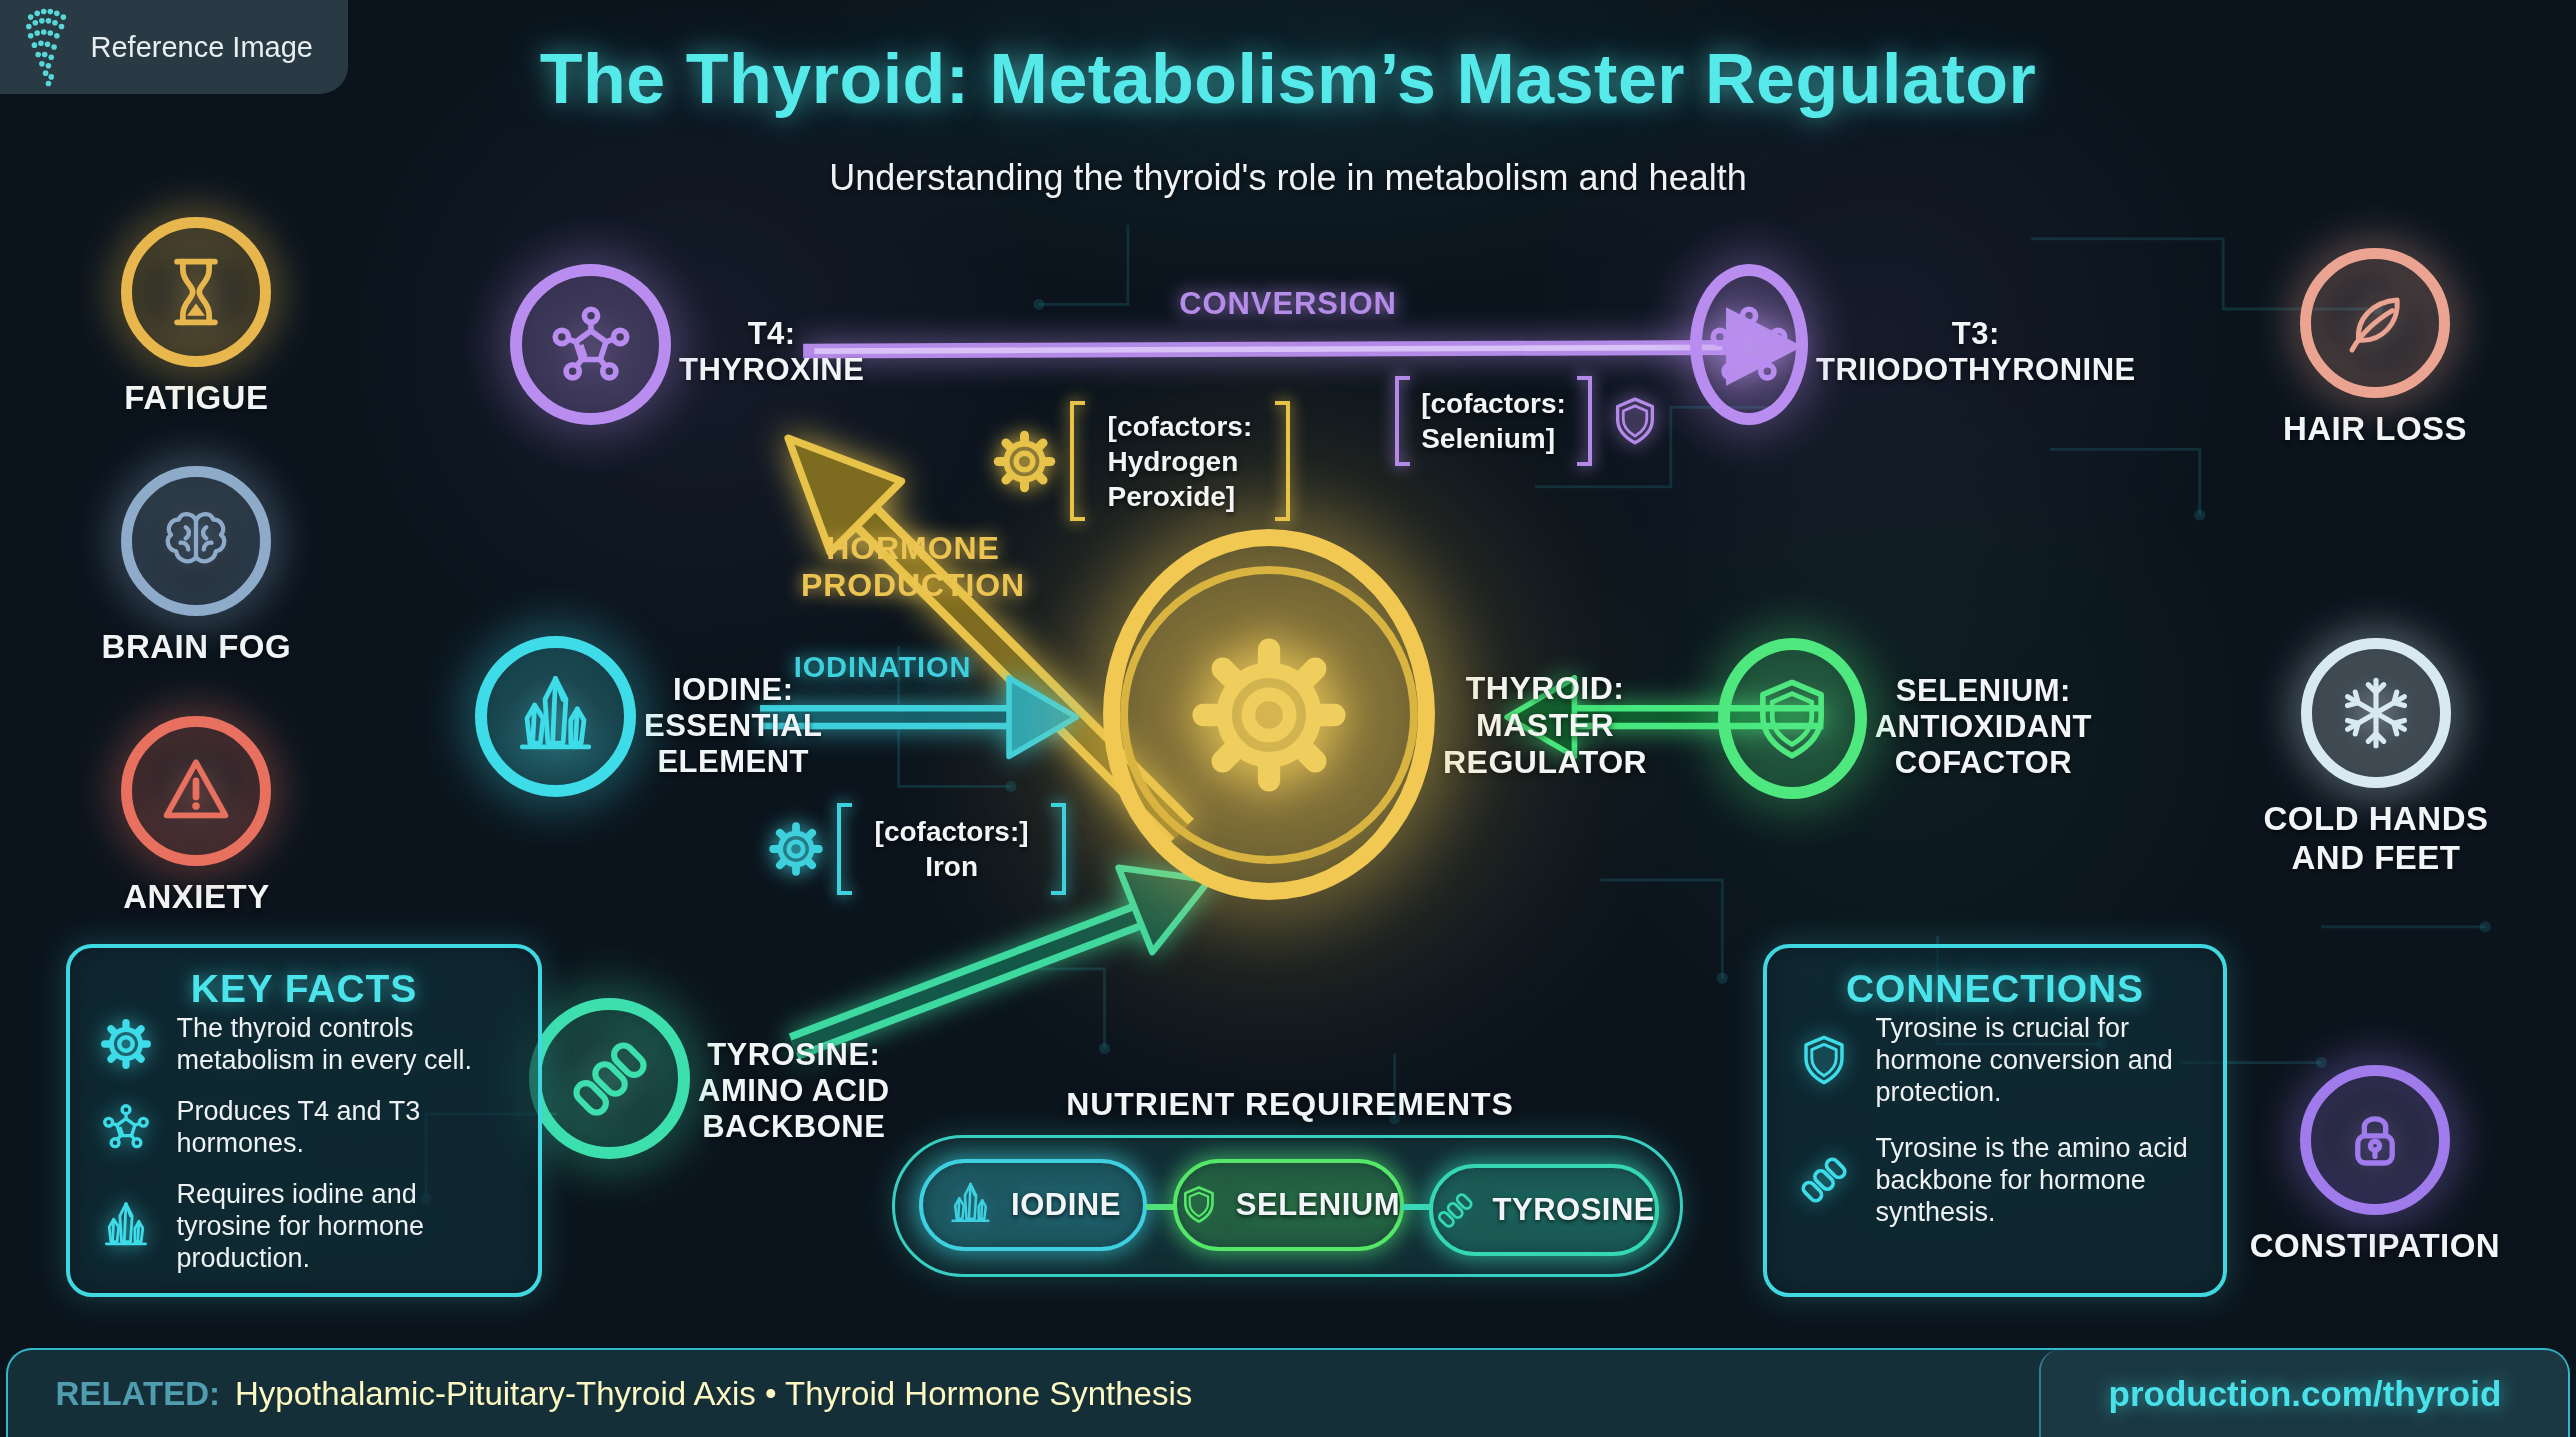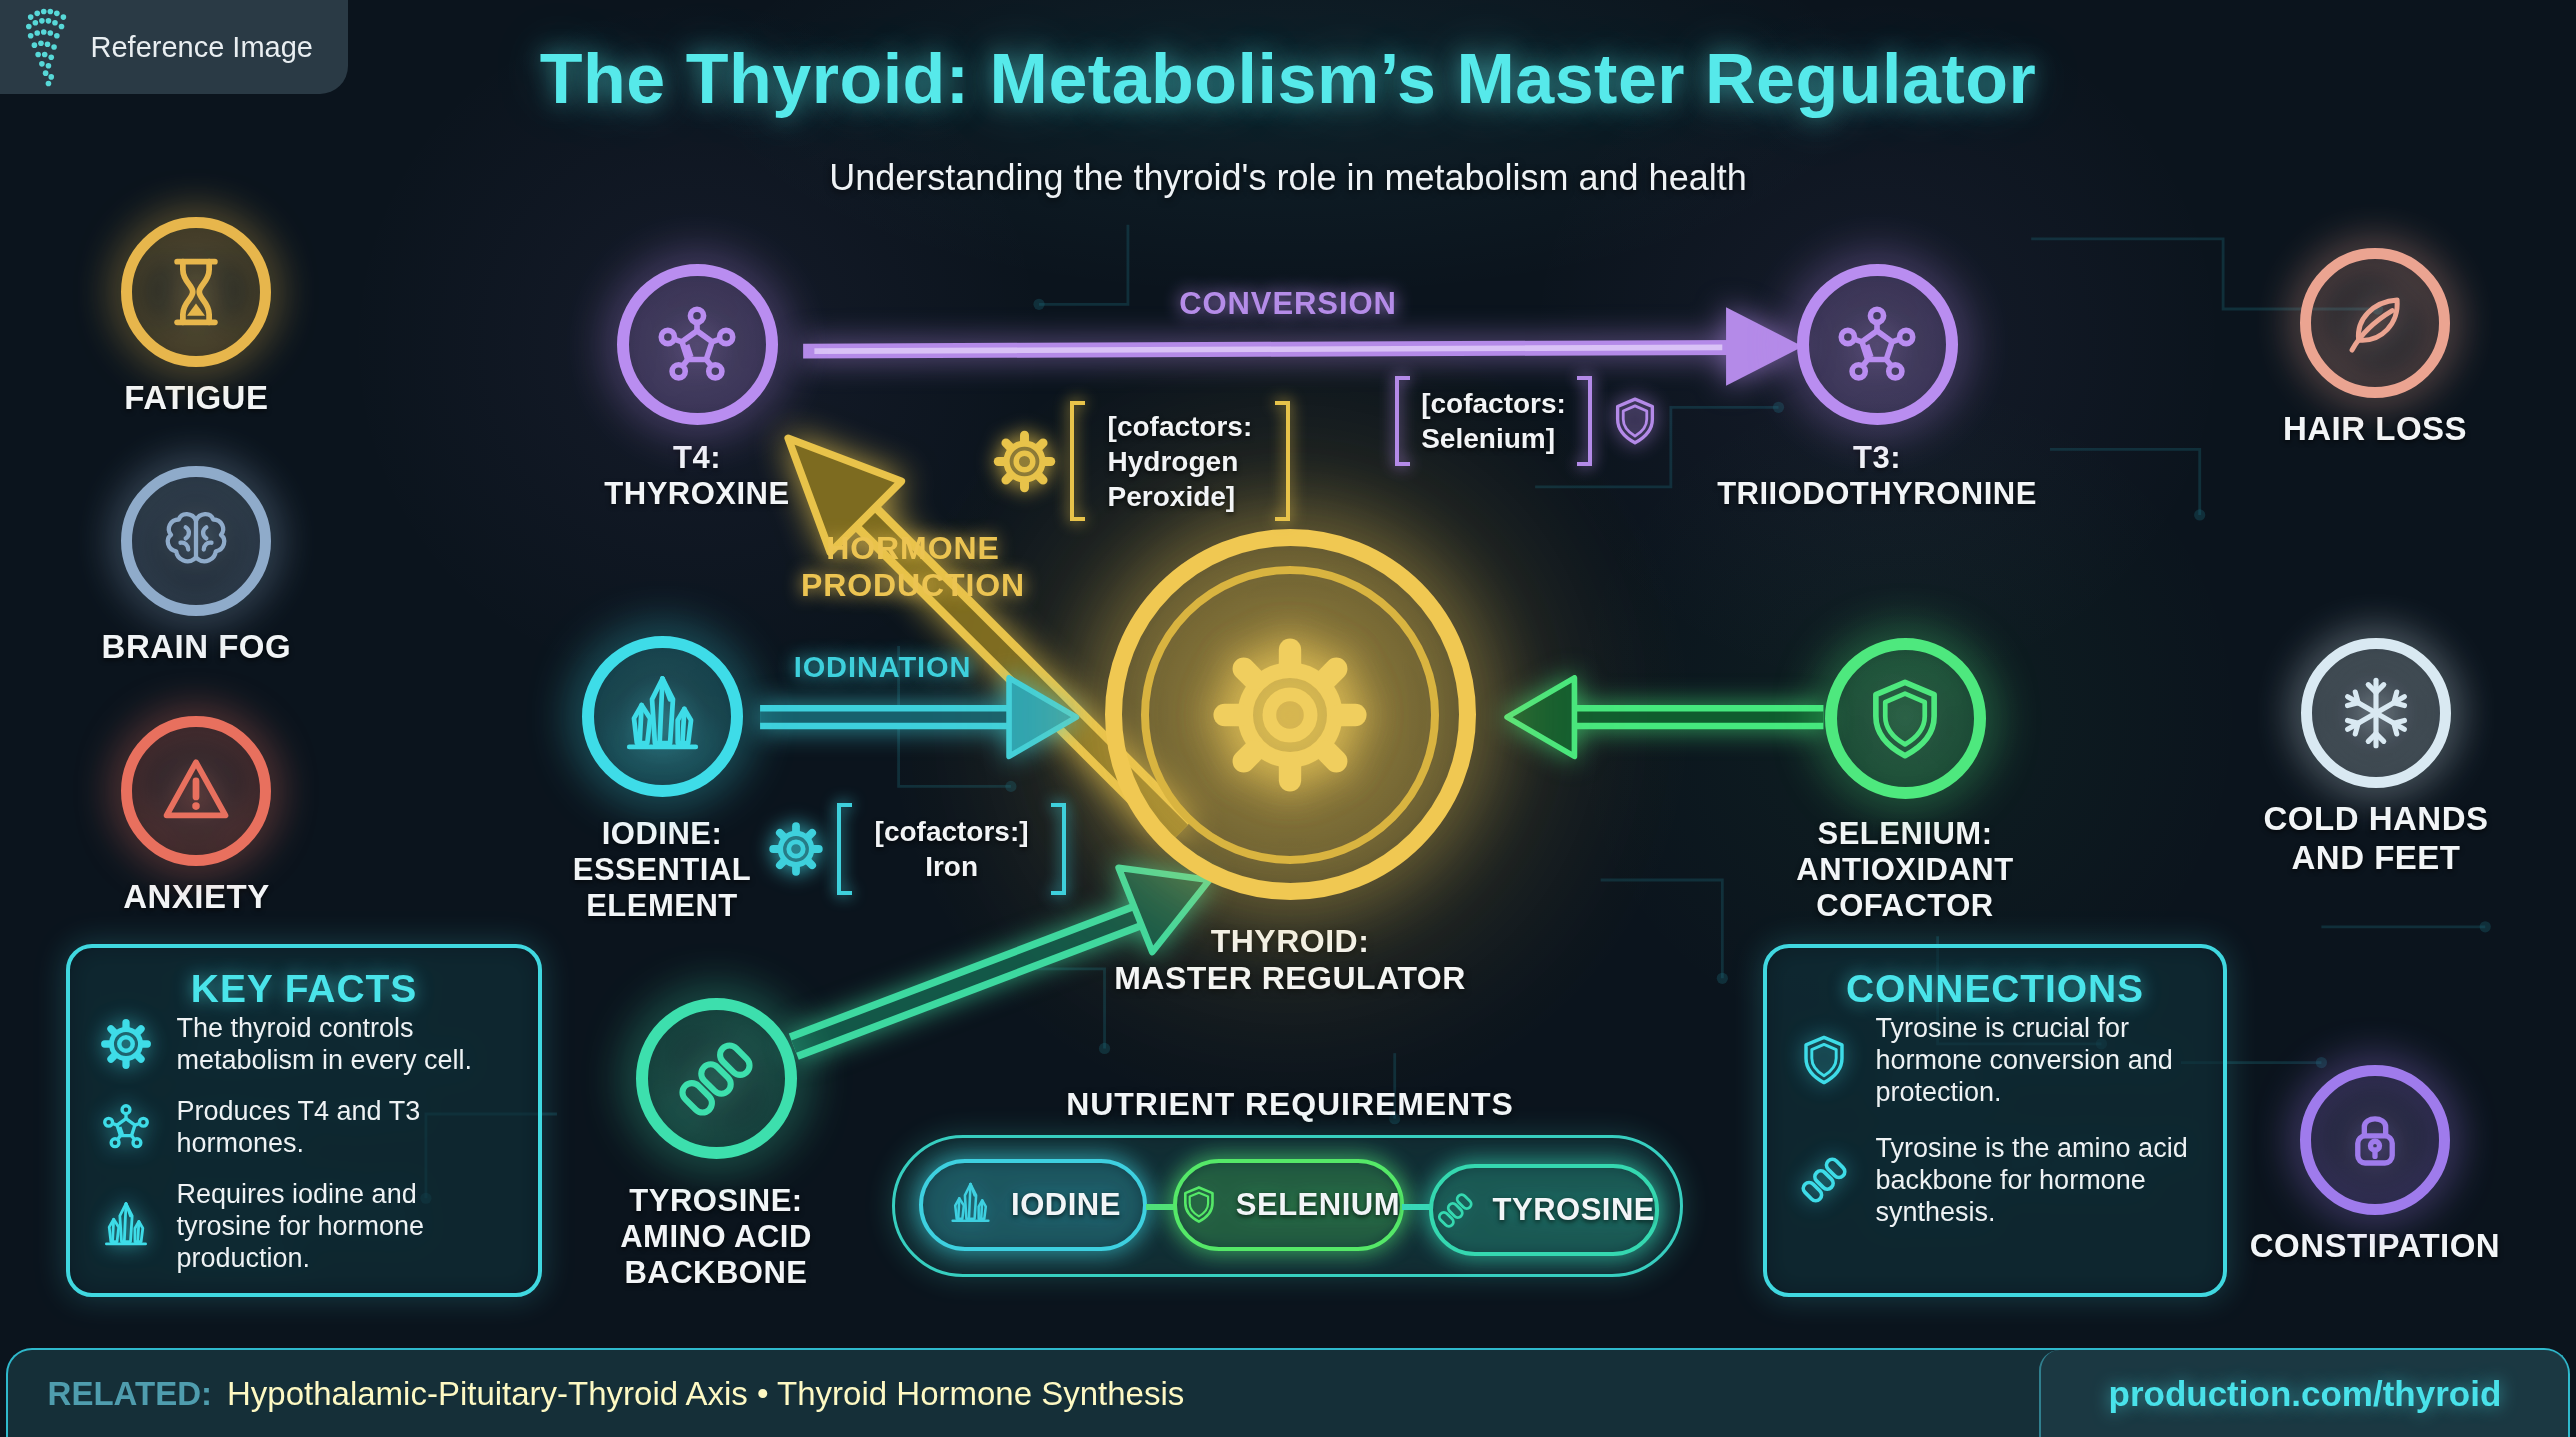--- a/index.html
+++ b/index.html
@@ -31,21 +31,21 @@
 
   
   .sym-wrap { width:374px; display:flex; flex-direction:column; align-items:center; z-index:2;}
   .sym-circle { width:150px; height:150px; border-radius:50%; border:11.2px solid currentColor;
     display:flex; align-items:center; justify-content:center;
     filter:drop-shadow(0 0 20.6px currentColor);
     background:radial-gradient(circle, rgba(255,255,255,.05), transparent 75%); }
   .sym-label { margin-top:11.2px; color:#f2f5f7; font-size:33px; font-weight:bold; text-align:center;
     letter-spacing:0.5px; line-height:39px; text-shadow:0 1.9px 5.6px rgba(0,0,0,.65); }
 
-  .node-wrap { width:374px; display:flex; flex-direction:column; align-items:center; z-index:2;}
+  .node-wrap { width:374px; display:flex; flex-direction:row; align-items:center; z-index:2;gap:8px;}
   .node-circle { width:161px; height:161px; border-radius:50%; border:12px solid currentColor;
     display:flex; align-items:center; justify-content:center;
     filter:drop-shadow(0 0 24px currentColor);
     background:radial-gradient(circle, rgba(255,255,255,.05), transparent 75%); }
   .node-label { color:#f2f5f7; font-size:31px; font-weight:bold; line-height:36px; text-align:center;
     letter-spacing:0.5px; text-shadow:0 1.9px 5.6px rgba(0,0,0,.65); }
 
   .thy-outer { width:371px; height:371px; border:17px solid currentColor; border-radius:50%;
     display:flex; align-items:center; justify-content:center;
     filter:drop-shadow(0 0 39px rgba(240,200,82,.85)) drop-shadow(0 0 89px rgba(240,200,82,.40));
@@ -87,21 +87,21 @@
   .pill { position:absolute; height:92px; border-radius:49px; border:4.7px solid currentColor;
     display:flex; align-items:center; justify-content:center; gap:15px;
     background:rgba(14,32,42,.5); filter:drop-shadow(0 0 11.2px currentColor); }
   .pill span { color:#f2f5f7; font-size:31px; font-weight:bold; letter-spacing:0.5px;
     text-shadow:0 1.9px 5.6px rgba(0,0,0,.7); }
   .pill-connector { position:absolute; height:5.6px; top:66px; }
 
   
   .footer { left:5.6px; right:5.6px; bottom:0; height:90px; background:#152f38;
     border:2.8px solid #2fb9cc; border-bottom:none; border-radius:26px 26px 0 0; z-index:4;}
-  .footer-left { position:absolute; left:40px; top:0; bottom:0; display:flex; align-items:center; gap:15px; }
+  .footer-left { position:absolute; left:48px; top:0; bottom:0; display:flex; align-items:center; gap:15px; }
   .related-label { color:#4f9dae; font-size:33px; font-weight:600; }
   .related-text { color:#fef9c3; font-size:33px; }
   .footer-right { position:absolute; right:0; top:0; bottom:0; width:529px;
     border-left:2.8px solid rgba(70,200,220,.5); background:rgba(32,64,75,.55);
     border-radius:20.6px 22.5px 0 0; display:flex; align-items:center; justify-content:center; }
   .footer-url { color:#49e2ea; font-size:35px; font-weight:bold;
     text-shadow:0 0 17px rgba(73,226,234,.6); }
 
   
   .glow-purple { filter:drop-shadow(0 0 16px rgba(180,138,232,.7)); }

